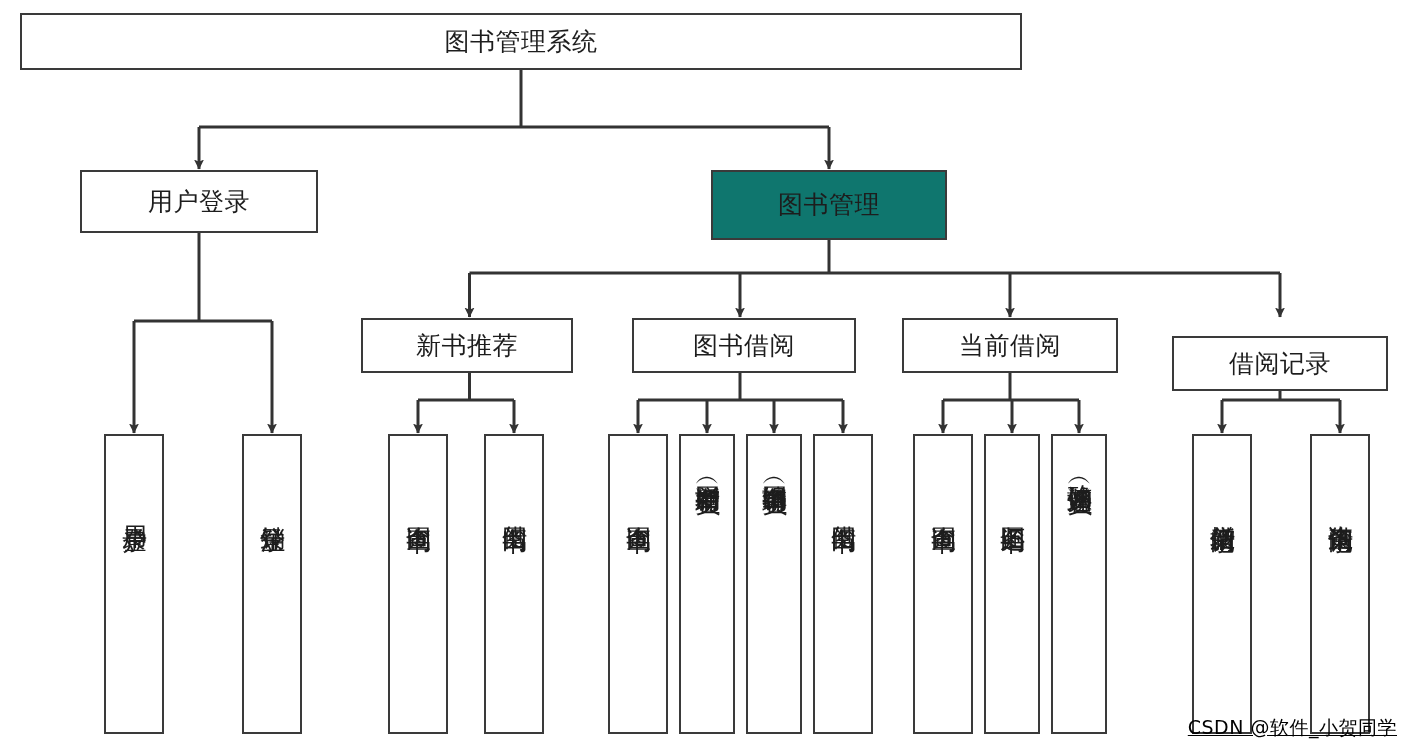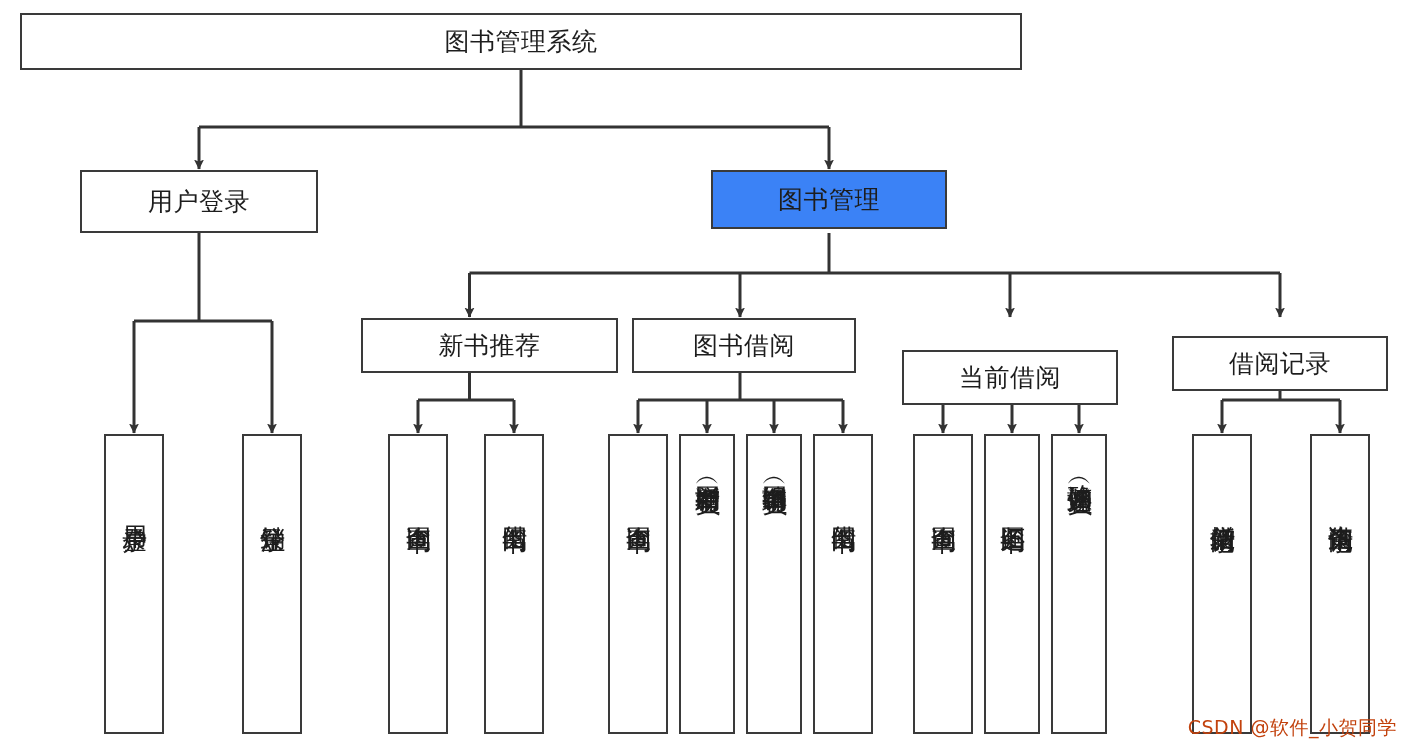--- a/index.html
+++ b/index.html
@@ -60,25 +60,26 @@
     font-size: 25px;
     line-height: 1.05;
     letter-spacing: 1px;
     white-space: nowrap;
   }
   .watermark {
     position: absolute;
     right: 8px;
     bottom: 6px;
     font-size: 19px;
-    color: #c2410c;
+    color: #000000;
     font-family: "DejaVu Sans", "Liberation Sans", sans-serif;
     letter-spacing: 0.5px;
     z-index: 5;
     white-space: nowrap;
+    text-decoration: underline;
   }
 </style>
 </head>
 <body>
 
 <div id="canvas">
   <svg id="wires" viewBox="0 0 1405 747">
     <defs>
       <marker id="arrow" markerWidth="12" markerHeight="12" refX="9.5" refY="5" orient="auto" markerUnits="userSpaceOnUse">
         <path d="M 0 0 L 10 5 L 0 10 L 2.2 5 Z" fill="#333333"></path>
@@ -121,30 +122,30 @@
       </g>
   </svg>
 
   <div id="node-layer">
       <div class="node h root" style="left: 20px; top: 13px; width: 1002px; height: 57px; border-color: rgb(58, 58, 58); background: rgb(255, 255, 255); color: rgb(29, 29, 29);">
         <span class="lbl">图书管理系统</span>
       </div>
       <div class="node h" style="left: 80px; top: 170px; width: 238px; height: 63px; border-color: rgb(58, 58, 58); background: rgb(255, 255, 255); color: rgb(29, 29, 29);">
         <span class="lbl">用户登录</span>
       </div>
-      <div class="node h" style="left: 711px; top: 170px; width: 236px; height: 59px; border-color: rgb(58, 58, 58); background: #3b82f6; color: rgb(29, 29, 29);">
+      <div class="node h" style="left: 711px; top: 170px; width: 236px; height: 70px; border-color: rgb(58, 58, 58); background: #0f766e; color: rgb(29, 29, 29);">
         <span class="lbl">图书管理</span>
       </div>
-      <div class="node h" style="left: 361px; top: 318px; width: 257px; height: 55px; border-color: rgb(58, 58, 58); background: rgb(255, 255, 255); color: rgb(29, 29, 29);">
+      <div class="node h" style="left: 361px; top: 318px; width: 212px; height: 55px; border-color: rgb(58, 58, 58); background: rgb(255, 255, 255); color: rgb(29, 29, 29);">
         <span class="lbl">新书推荐</span>
       </div>
       <div class="node h" style="left: 632px; top: 318px; width: 224px; height: 55px; border-color: rgb(58, 58, 58); background: rgb(255, 255, 255); color: rgb(29, 29, 29);">
         <span class="lbl">图书借阅</span>
       </div>
-      <div class="node h" style="left: 902px; top: 318px; width: 216px; height: 55px; border-color: rgb(58, 58, 58); background: rgb(255, 255, 255); color: rgb(29, 29, 29); margin-top: 32px;">
+      <div class="node h" style="left: 902px; top: 318px; width: 216px; height: 55px; border-color: rgb(58, 58, 58); background: rgb(255, 255, 255); color: rgb(29, 29, 29);">
         <span class="lbl">当前借阅</span>
       </div>
       <div class="node h" style="left: 1172px; top: 336px; width: 216px; height: 55px; border-color: rgb(58, 58, 58); background: rgb(255, 255, 255); color: rgb(29, 29, 29);">
         <span class="lbl">借阅记录</span>
       </div>
       <div class="node v" style="left: 104px; top: 434px; width: 60px; height: 300px; border-color: rgb(58, 58, 58); background: rgb(255, 255, 255); color: rgb(29, 29, 29);">
         <span class="lbl" style="margin-top: 70px;">用户登录</span>
       </div>
       <div class="node v" style="left: 242px; top: 434px; width: 60px; height: 300px; border-color: rgb(58, 58, 58); background: rgb(255, 255, 255); color: rgb(29, 29, 29);">
         <span class="lbl" style="margin-top: 70px;">注销登录</span>

